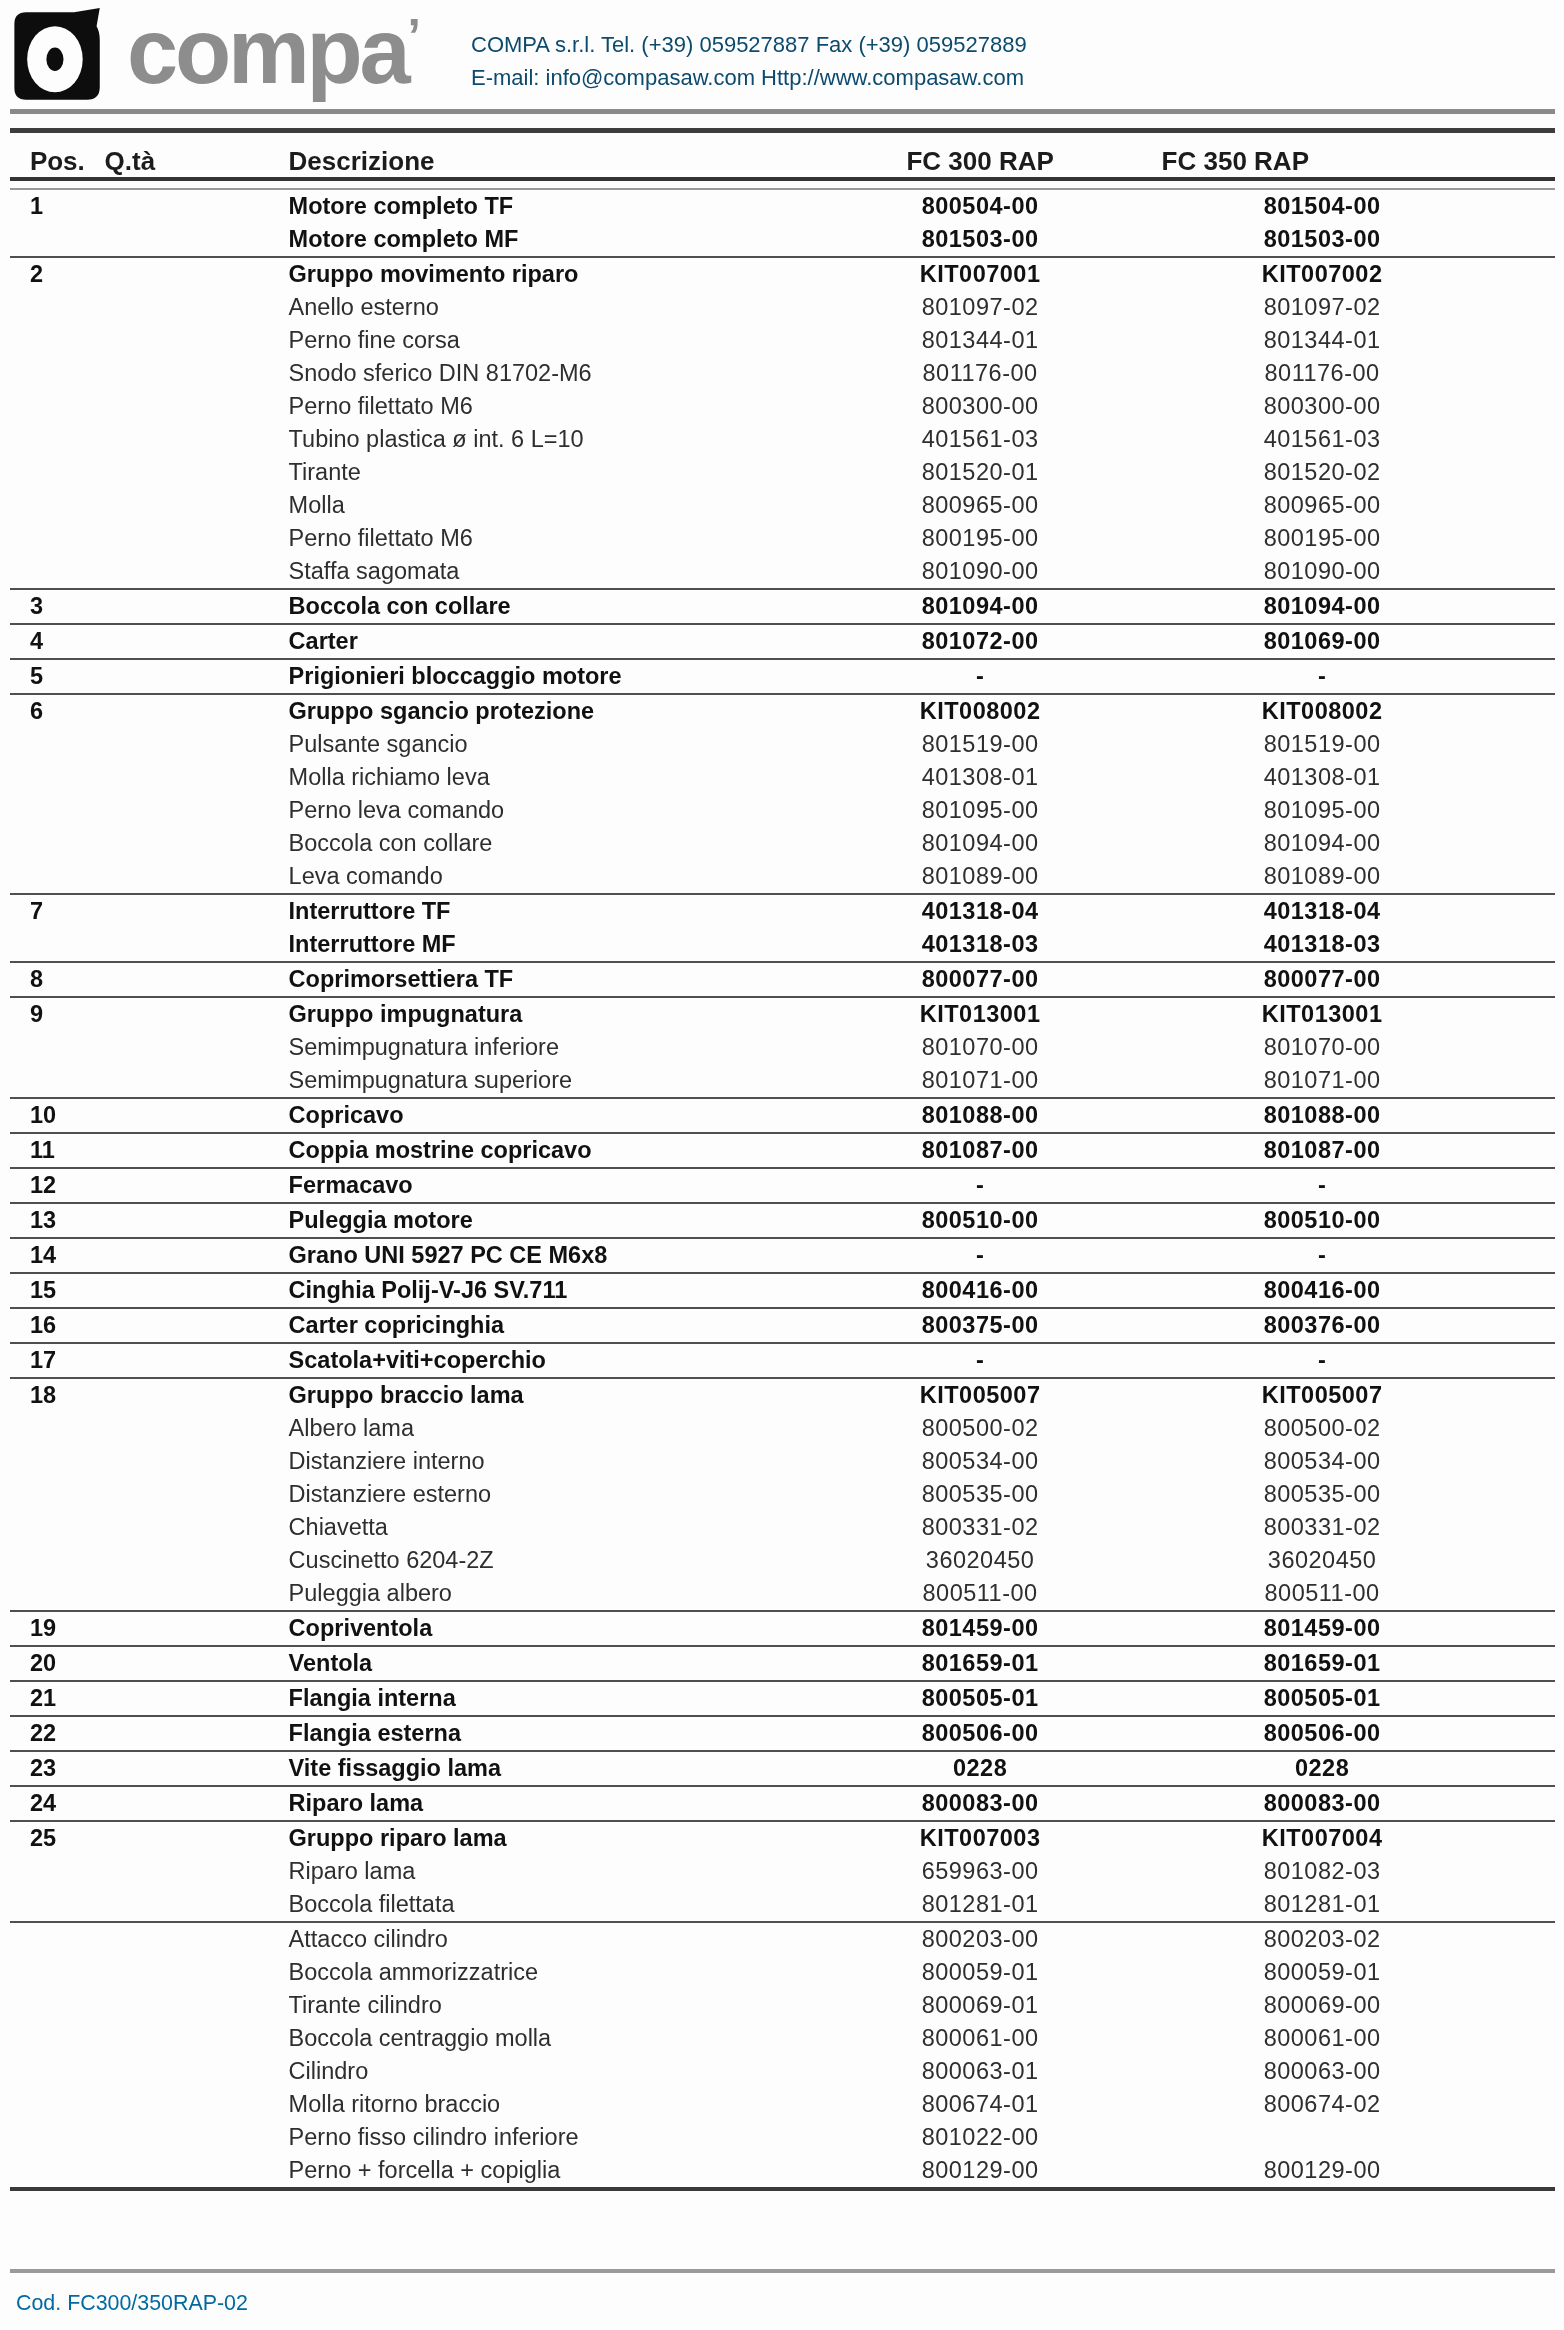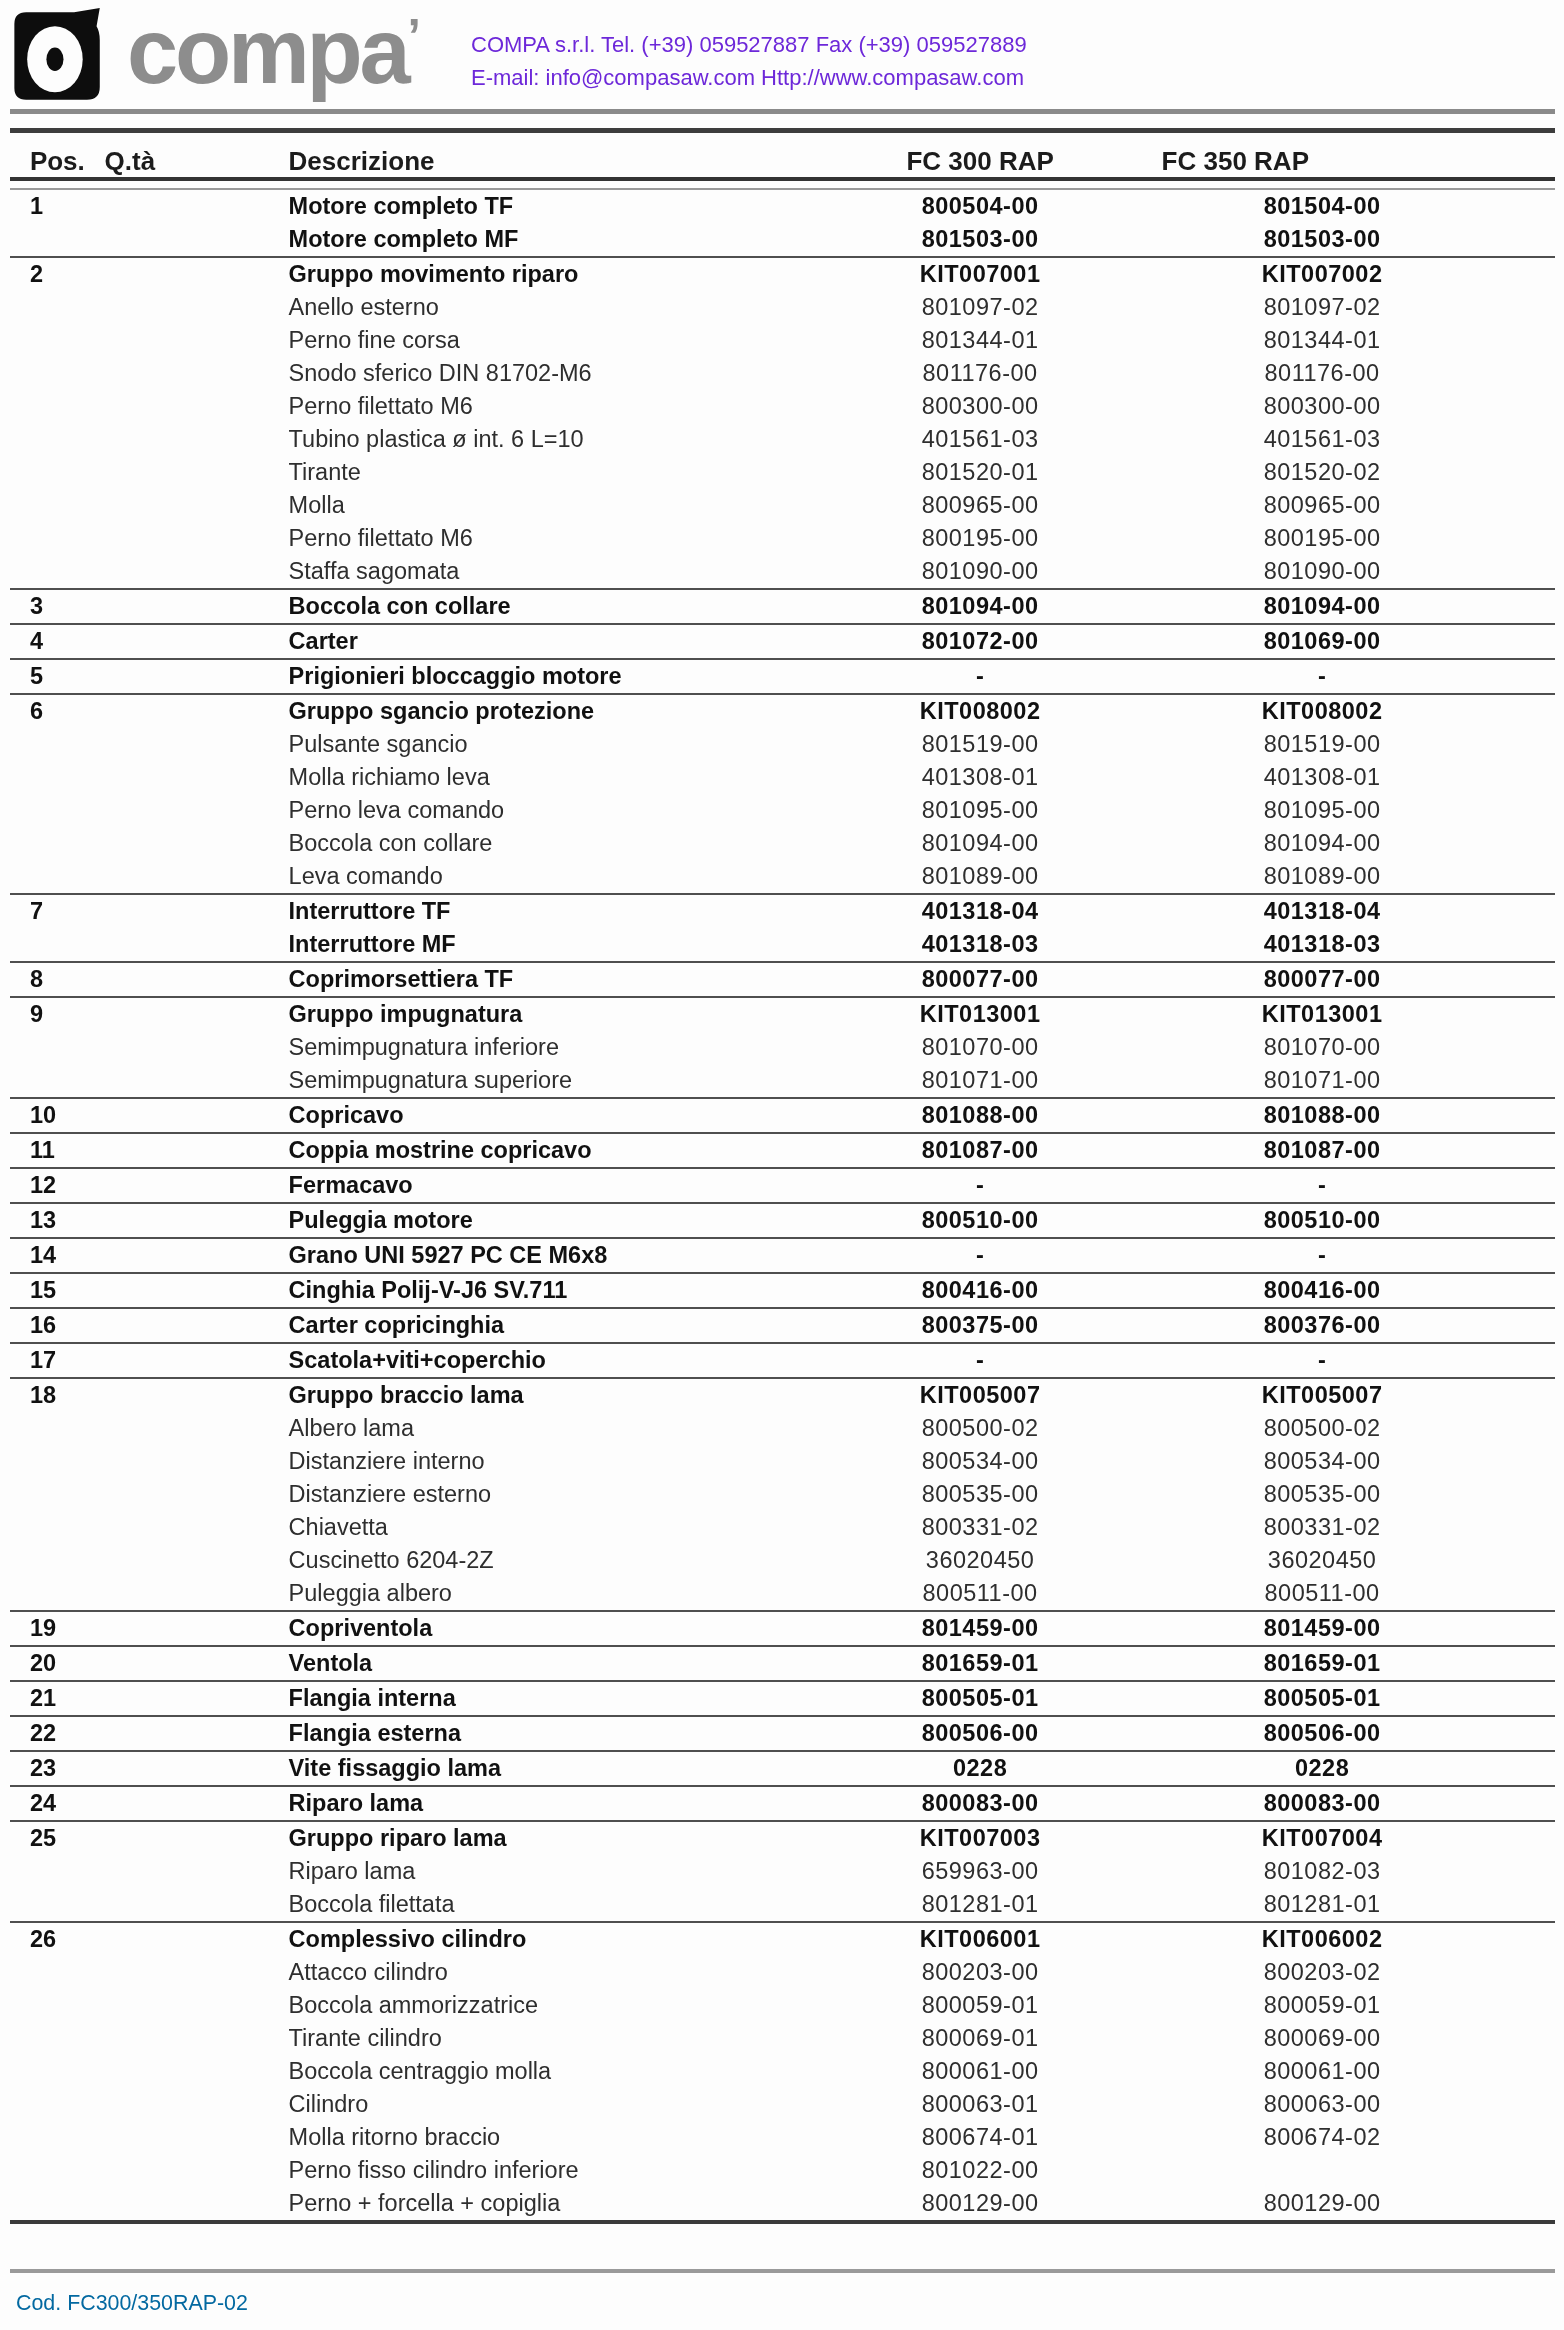--- a/index.html
+++ b/index.html
@@ -15,21 +15,21 @@
   }
   
   .letterhead{position:absolute;left:0;top:0;width:100%;height:107px;}
   .logo-mark{position:absolute;left:10.7px;top:7.5px;width:90px;height:95px;}
   .logo-word{
     position:absolute;left:127px;top:4.3px;
     font-size:92px;font-weight:bold;color:#8d8d8d;
     letter-spacing:-3.2px;line-height:95px;
   }
   .logo-prime{font-size:48px;vertical-align:top;line-height:64px;color:#8d8d8d;}
-  .contact{position:absolute;left:471px;top:28px;font-size:22px;line-height:33px;color:#6d28d9;}
+  .contact{position:absolute;left:471px;top:28px;font-size:22px;line-height:33px;color:#0c4a6e;}
   .rule-a{position:absolute;left:9.6px;top:109px;width:1545px;height:5.3px;background:#8a8a8a;}
   .rule-b{position:absolute;left:9.6px;top:128px;width:1545px;height:4.8px;background:#3d3d3d;}
   
   .tablewrap{position:absolute;left:9.6px;top:135px;width:1545px;}
   .thead{position:relative;height:34px;font-weight:bold;font-size:26px;margin-top:8px;}
   .thead .h-pos{position:absolute;left:20.3px;top:3.2px;}
   .thead .h-qta{position:absolute;left:95px;top:3.2px;}
   .thead .h-desc{position:absolute;left:279px;top:3.2px;}
   .thead .h-a{position:absolute;left:810px;width:321px;text-align:center;top:3.2px;}
   .thead .h-b{position:absolute;left:1152px;width:321px;text-align:left;top:3.2px;}
@@ -458,26 +458,20 @@
       </div>
           <div class="row">
         <span class="c-pos"></span>
         <span class="c-desc">Boccola filettata</span>
         <span class="c-a">801281-01</span>
         <span class="c-b">801281-01</span>
       </div>
         </div>
         <div class="group">
 
-    <div class="row lead">
-        <span class="c-pos">26</span>
-        <span class="c-desc">Complessivo cilindro</span>
-        <span class="c-a">KIT006001</span>
-        <span class="c-b">KIT006002</span>
-      </div>
           <div class="row">
         <span class="c-pos"></span>
         <span class="c-desc">Attacco cilindro</span>
         <span class="c-a">800203-00</span>
         <span class="c-b">800203-02</span>
       </div>
           <div class="row">
         <span class="c-pos"></span>
         <span class="c-desc">Boccola ammorizzatrice</span>
         <span class="c-a">800059-01</span>

